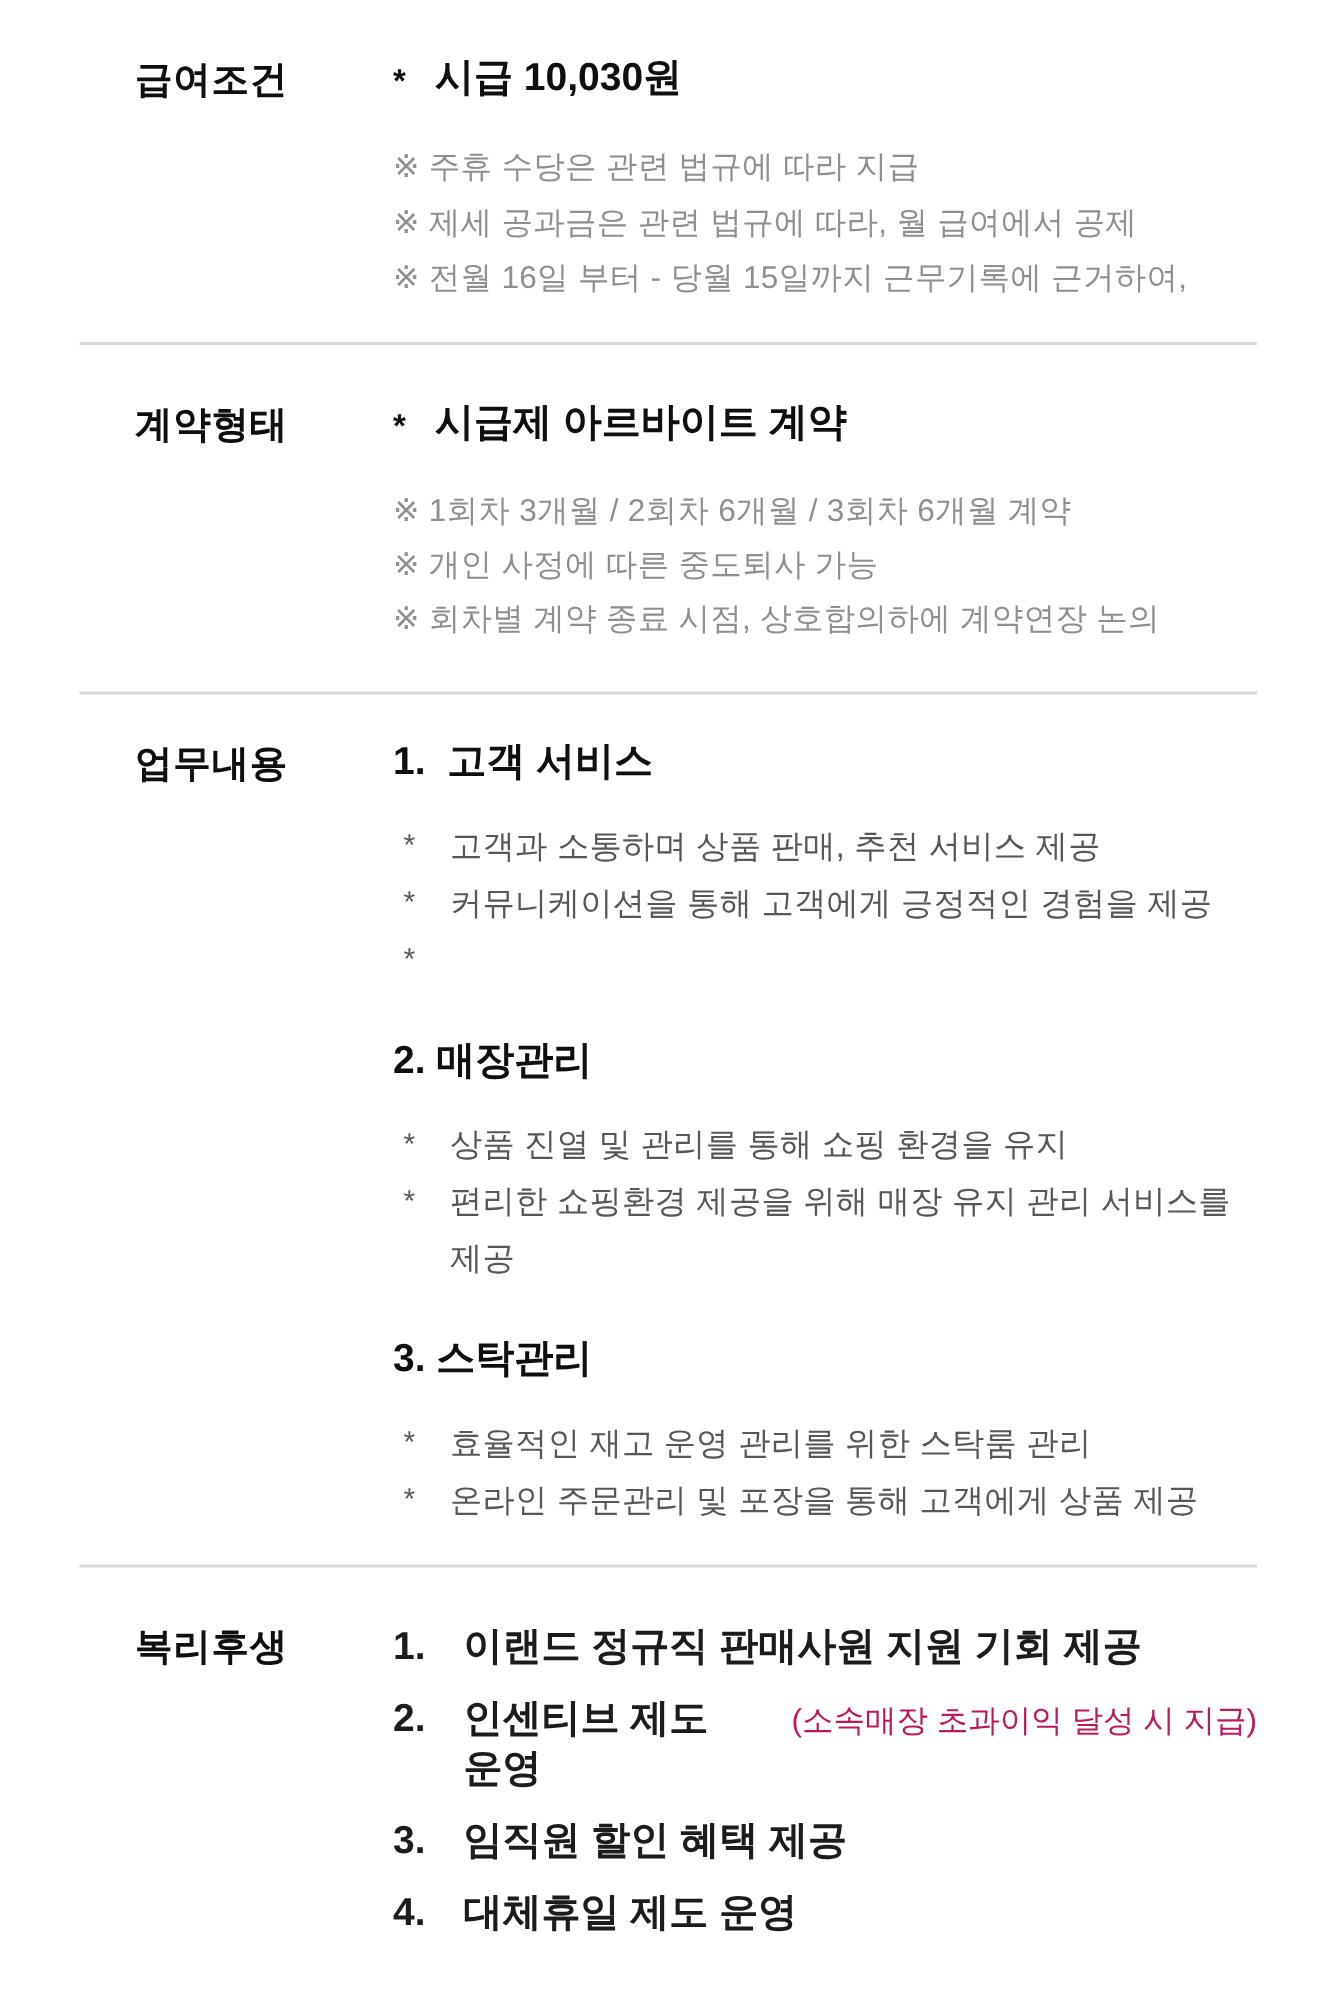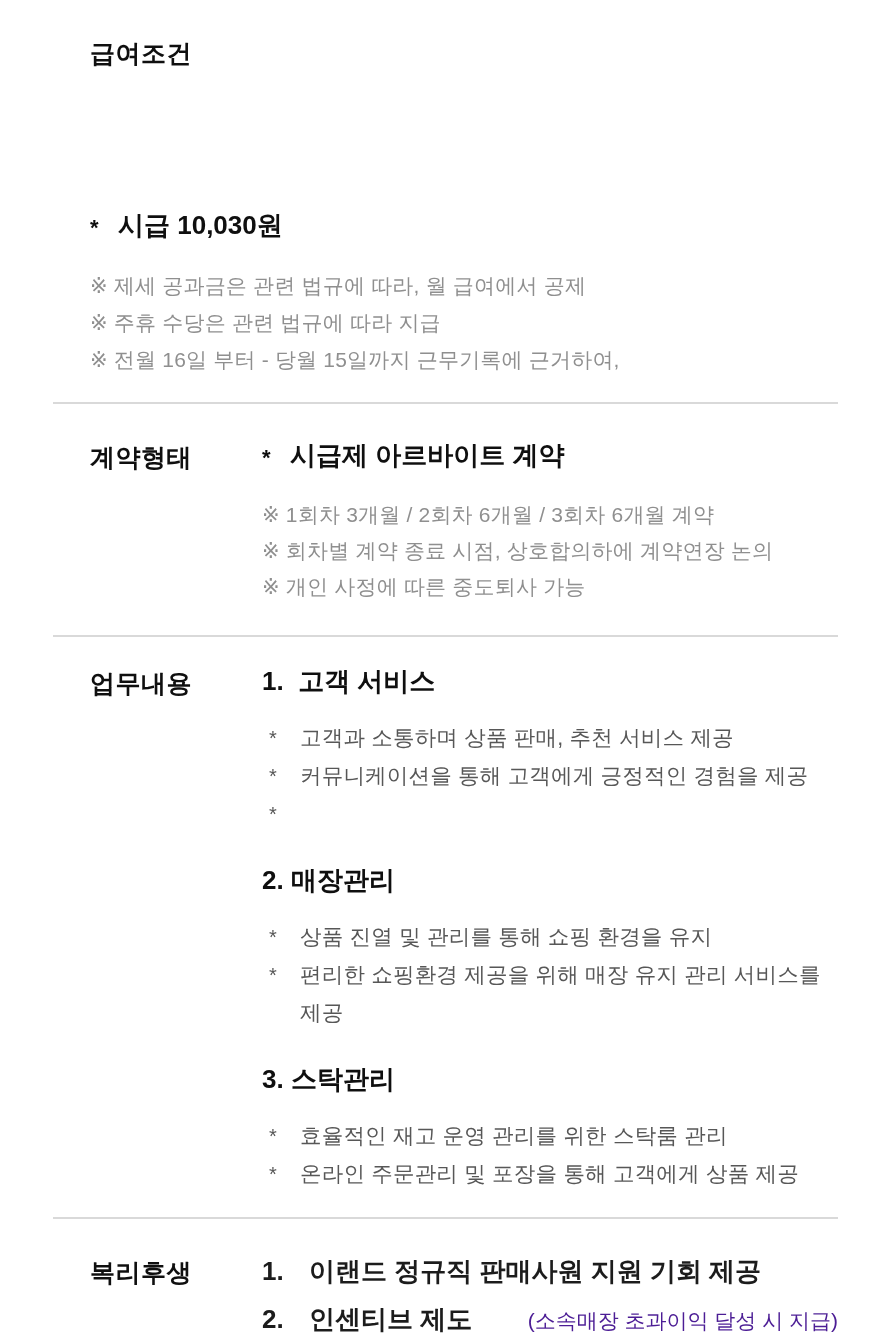--- a/index.html
+++ b/index.html
@@ -100,27 +100,27 @@
     line-height: 33px;
     margin-bottom: 15px;
   }
   .benefit .num {
     flex: 0 0 47px;
     width: 47px;
   }
   .benefit .note-inline {
     font-size: 21px;
     font-weight: 400;
-    color: #4c1d95;
+    color: #be185d;
     margin-left: 26px;
     white-space: nowrap;
   }
 
   
-  .sec-salary   { padding-top: 36px; flex-direction: column; }
+  .sec-salary   { padding-top: 36px; }
   .sec-contract { padding-top: 36px; }
   .sec-duties   { padding-top: 29px; }
   .sec-benefits { padding-top: 36px; }
   .divider-1 { margin-top: 24px; }
   .divider-2 { margin-top: 30px; }
   .divider-3 { margin-top: 24px; }
   .sec-contract .notes { line-height: 36px; }
 </style>
 </head>
 <body>
@@ -128,40 +128,40 @@
 <div class="page">
 
   <div class="sec sec-salary">
     <div class="sec-title">급여조건</div>
     <div class="sec-body">
       <div class="headline">
         <span class="ast">*</span>
         <span>시급 10,030원</span>
       </div>
       <div class="notes">
+        <div class="note">※ 주휴 수당은 관련 법규에 따라 지급</div>
         <div class="note">※ 제세 공과금은 관련 법규에 따라, 월 급여에서 공제</div>
-        <div class="note">※ 주휴 수당은 관련 법규에 따라 지급</div>
         <div class="note">※ 전월 16일 부터 - 당월 15일까지 근무기록에 근거하여,</div>
       </div>
     </div>
   </div>
 
   <div class="divider divider-1"></div>
 
   <div class="sec sec-contract">
     <div class="sec-title">계약형태</div>
     <div class="sec-body">
       <div class="headline">
         <span class="ast">*</span>
         <span>시급제 아르바이트 계약</span>
       </div>
       <div class="notes">
         <div class="note">※ 1회차 3개월 / 2회차 6개월 / 3회차 6개월 계약</div>
+        <div class="note">※ 개인 사정에 따른 중도퇴사 가능</div>
         <div class="note">※ 회차별 계약 종료 시점, 상호합의하에 계약연장 논의</div>
-        <div class="note">※ 개인 사정에 따른 중도퇴사 가능</div>
       </div>
     </div>
   </div>
 
   <div class="divider divider-2"></div>
 
   <div class="sec sec-duties">
     <div class="sec-title">업무내용</div>
     <div class="sec-body">
 

